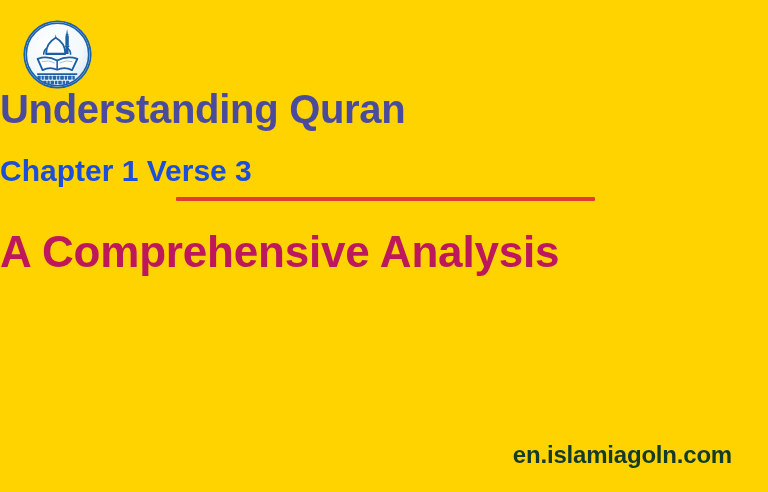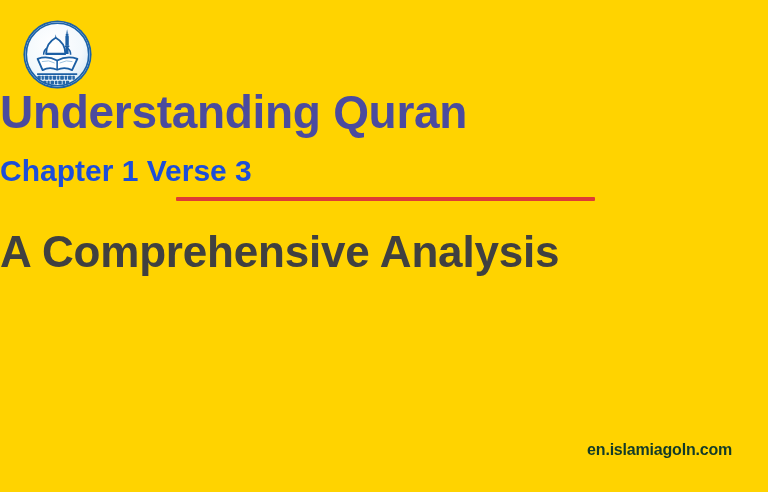--- a/index.html
+++ b/index.html
@@ -32,21 +32,21 @@
     display: block;
     width: 71px;
     height: 71px;
   }
 
   .title {
     position: absolute;
     left: 0;
     top: 88px;
     width: 768px;
-    font-size: 46px;
+    font-size: 40px;
     font-weight: bold;
     color: #4B4B9E;
     letter-spacing: -0.3px;
     line-height: 1.05;
     white-space: nowrap;
   }
 
   .subtitle {
     position: absolute;
     left: 0;
@@ -69,31 +69,31 @@
     border-radius: 1px;
   }
 
   .headline {
     position: absolute;
     left: 0;
     top: 228px;
     width: 768px;
     font-size: 44px;
     font-weight: bold;
-    color: #404040;
+    color: #be185d;
     letter-spacing: -0.2px;
     line-height: 1.1;
     white-space: nowrap;
   }
 
   .site {
     position: absolute;
     right: 36px;
     top: 441px;
-    font-size: 16px;
+    font-size: 24px;
     font-weight: bold;
     color: #133B28;
     letter-spacing: -0.2px;
     white-space: nowrap;
   }
 </style>
 </head>
 <body>
 
 <div class="slide">

